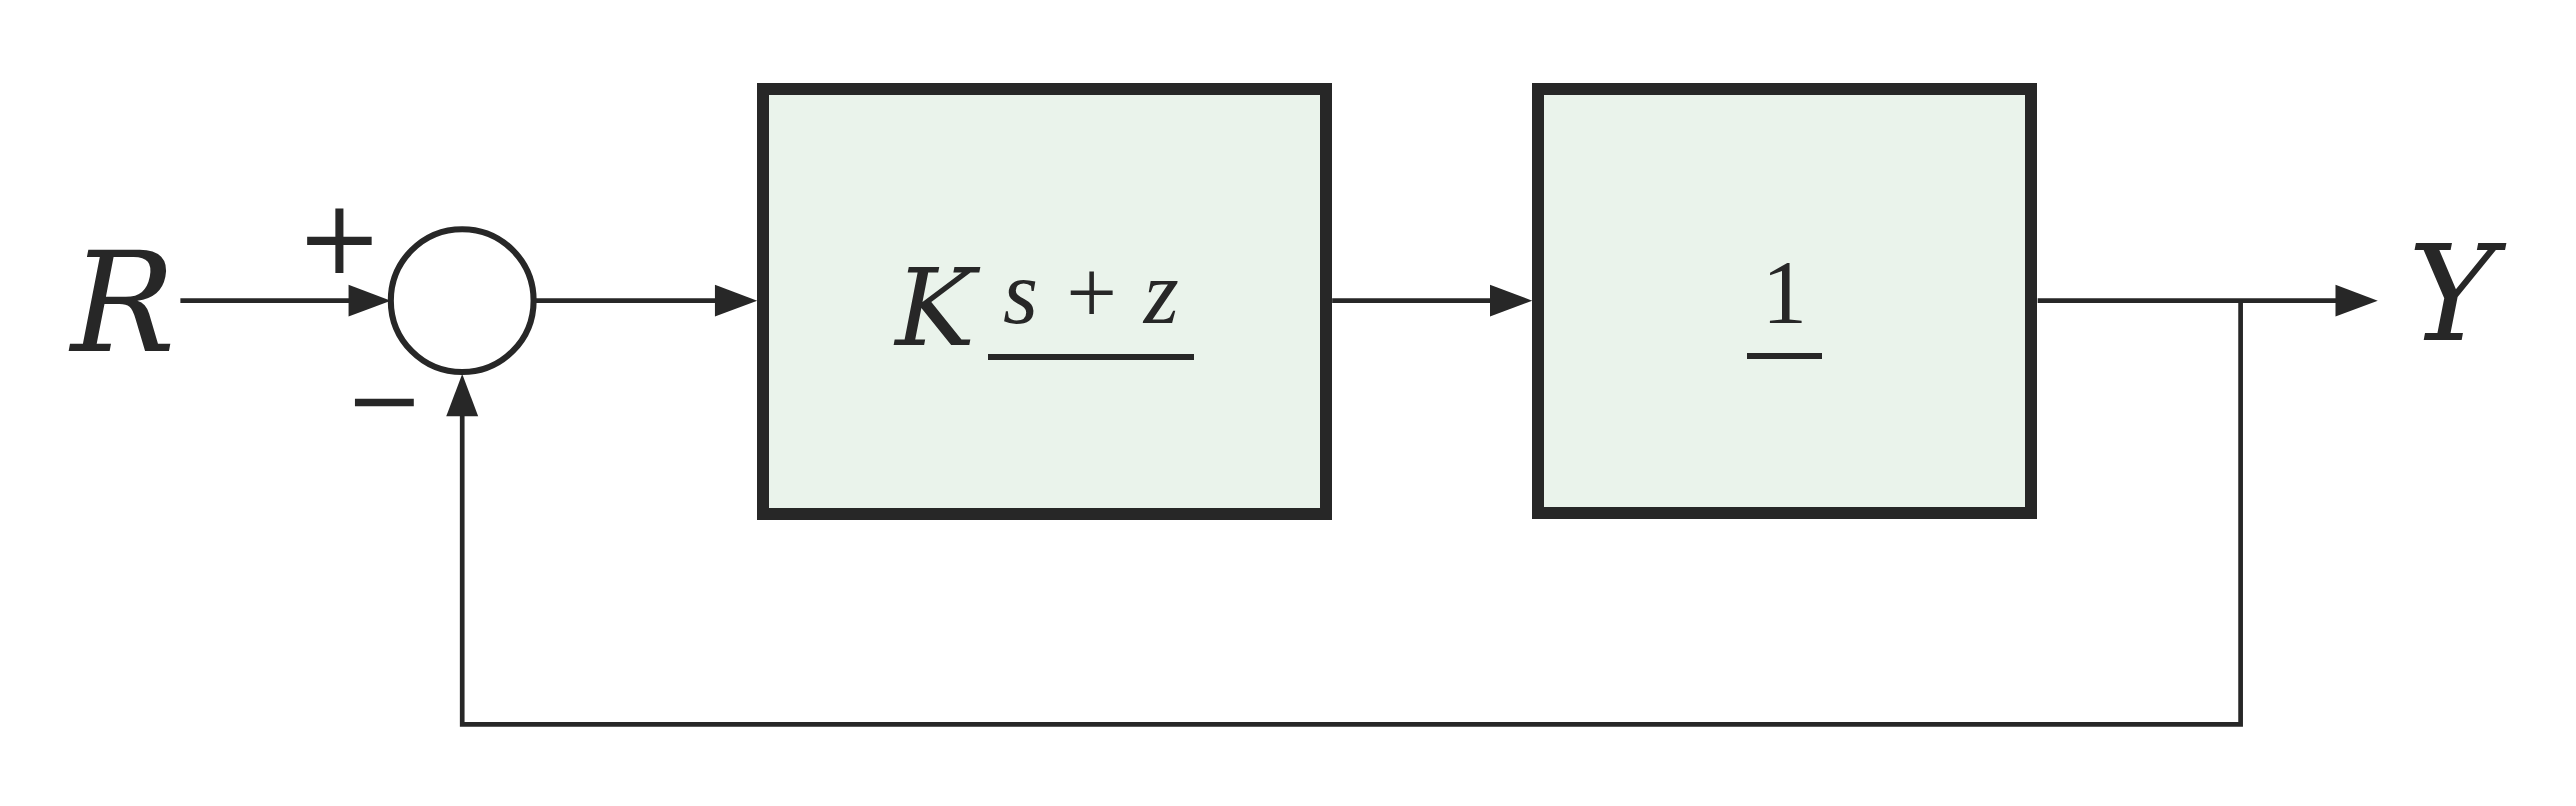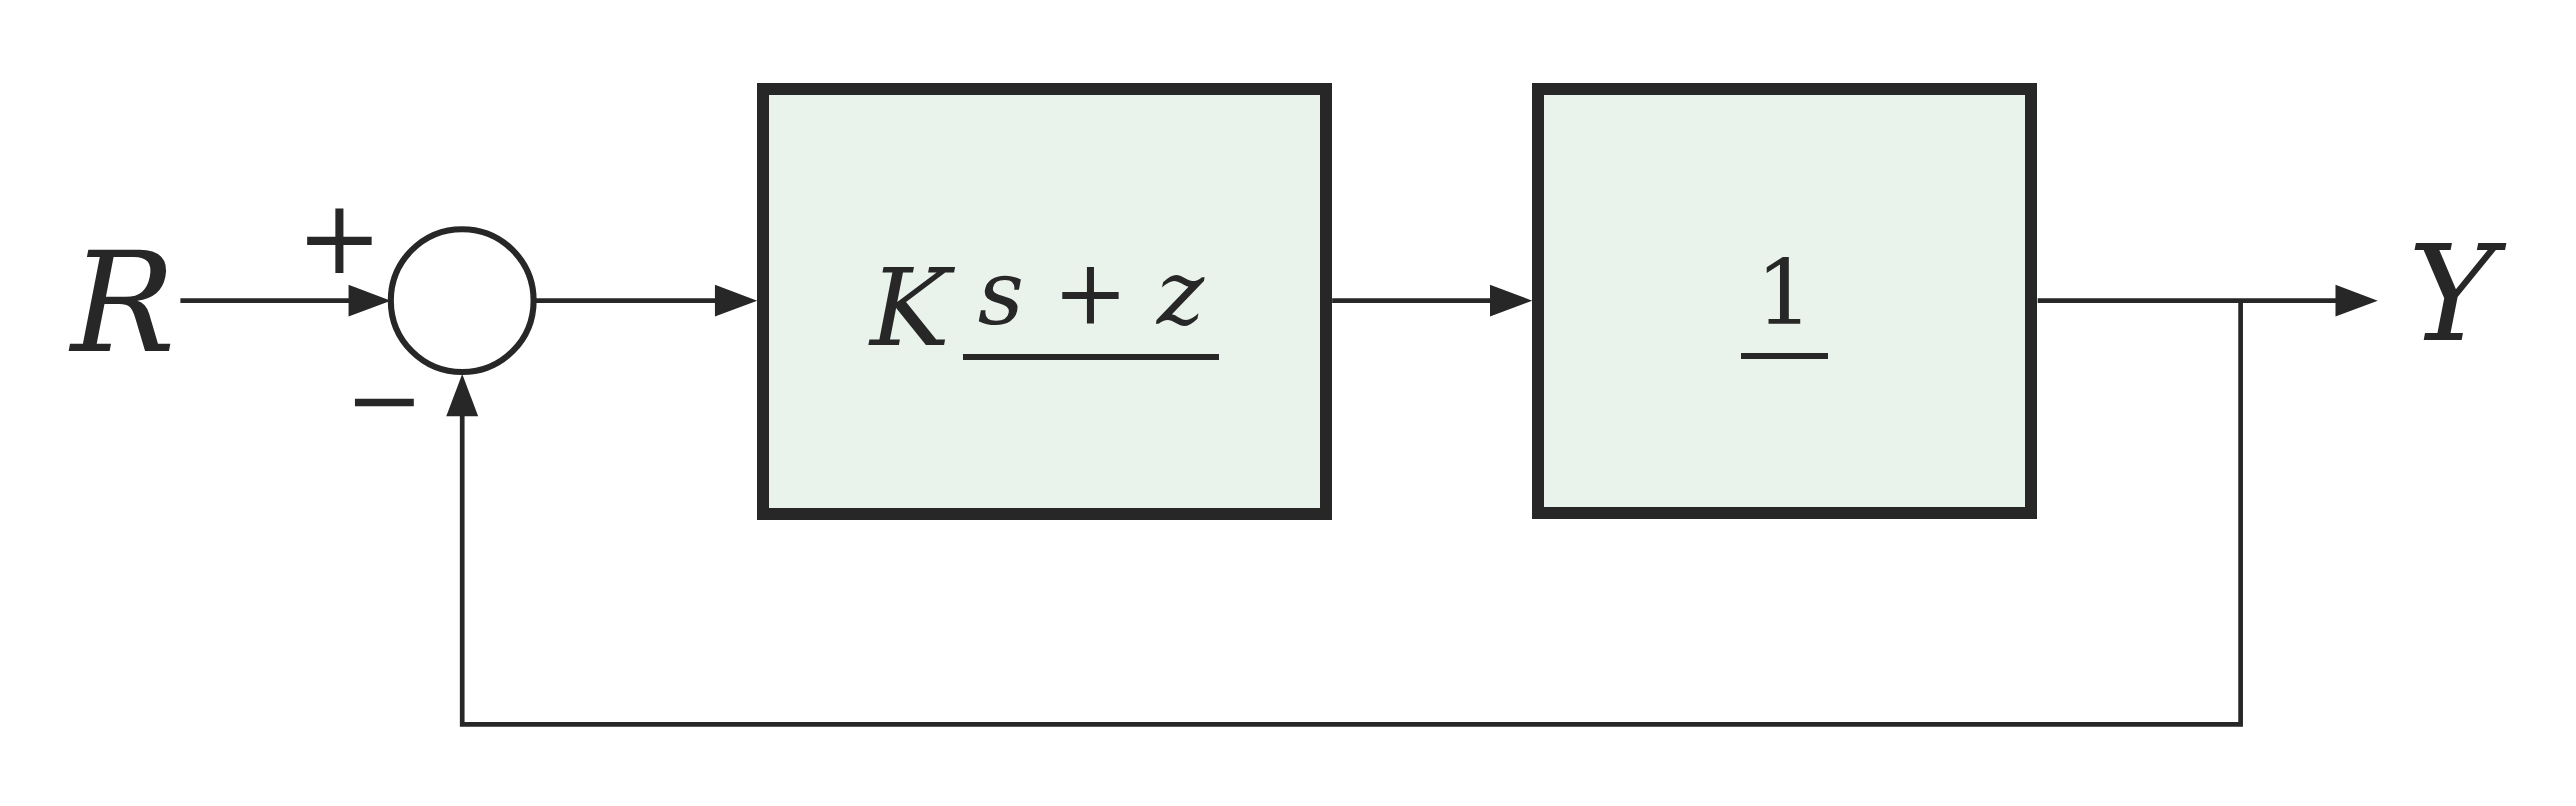--- a/index.html
+++ b/index.html
@@ -44,21 +44,21 @@
     font-style: italic;
     line-height: 1.1;
   }
   .coef {
     font-size: 107px;
     margin-right: 13px;
     position: relative; top: 7.5px;
   }
   .frac {
     display: inline-flex; flex-direction: column;
-    align-items: center; text-align: center;
+    align-items: center; text-align: center; font-family: Liberation Serif, serif;
   }
   .frac .num {
     padding: 0 15px 11.3px 15px;
     border-bottom: 6.6px solid var(--line-color);
   }
   .frac .den { padding: 9.4px 15px 0 15px; }
   .upright { font-style: normal; }
   .exp {
     font-size: 0.62em;
     font-style: normal;

